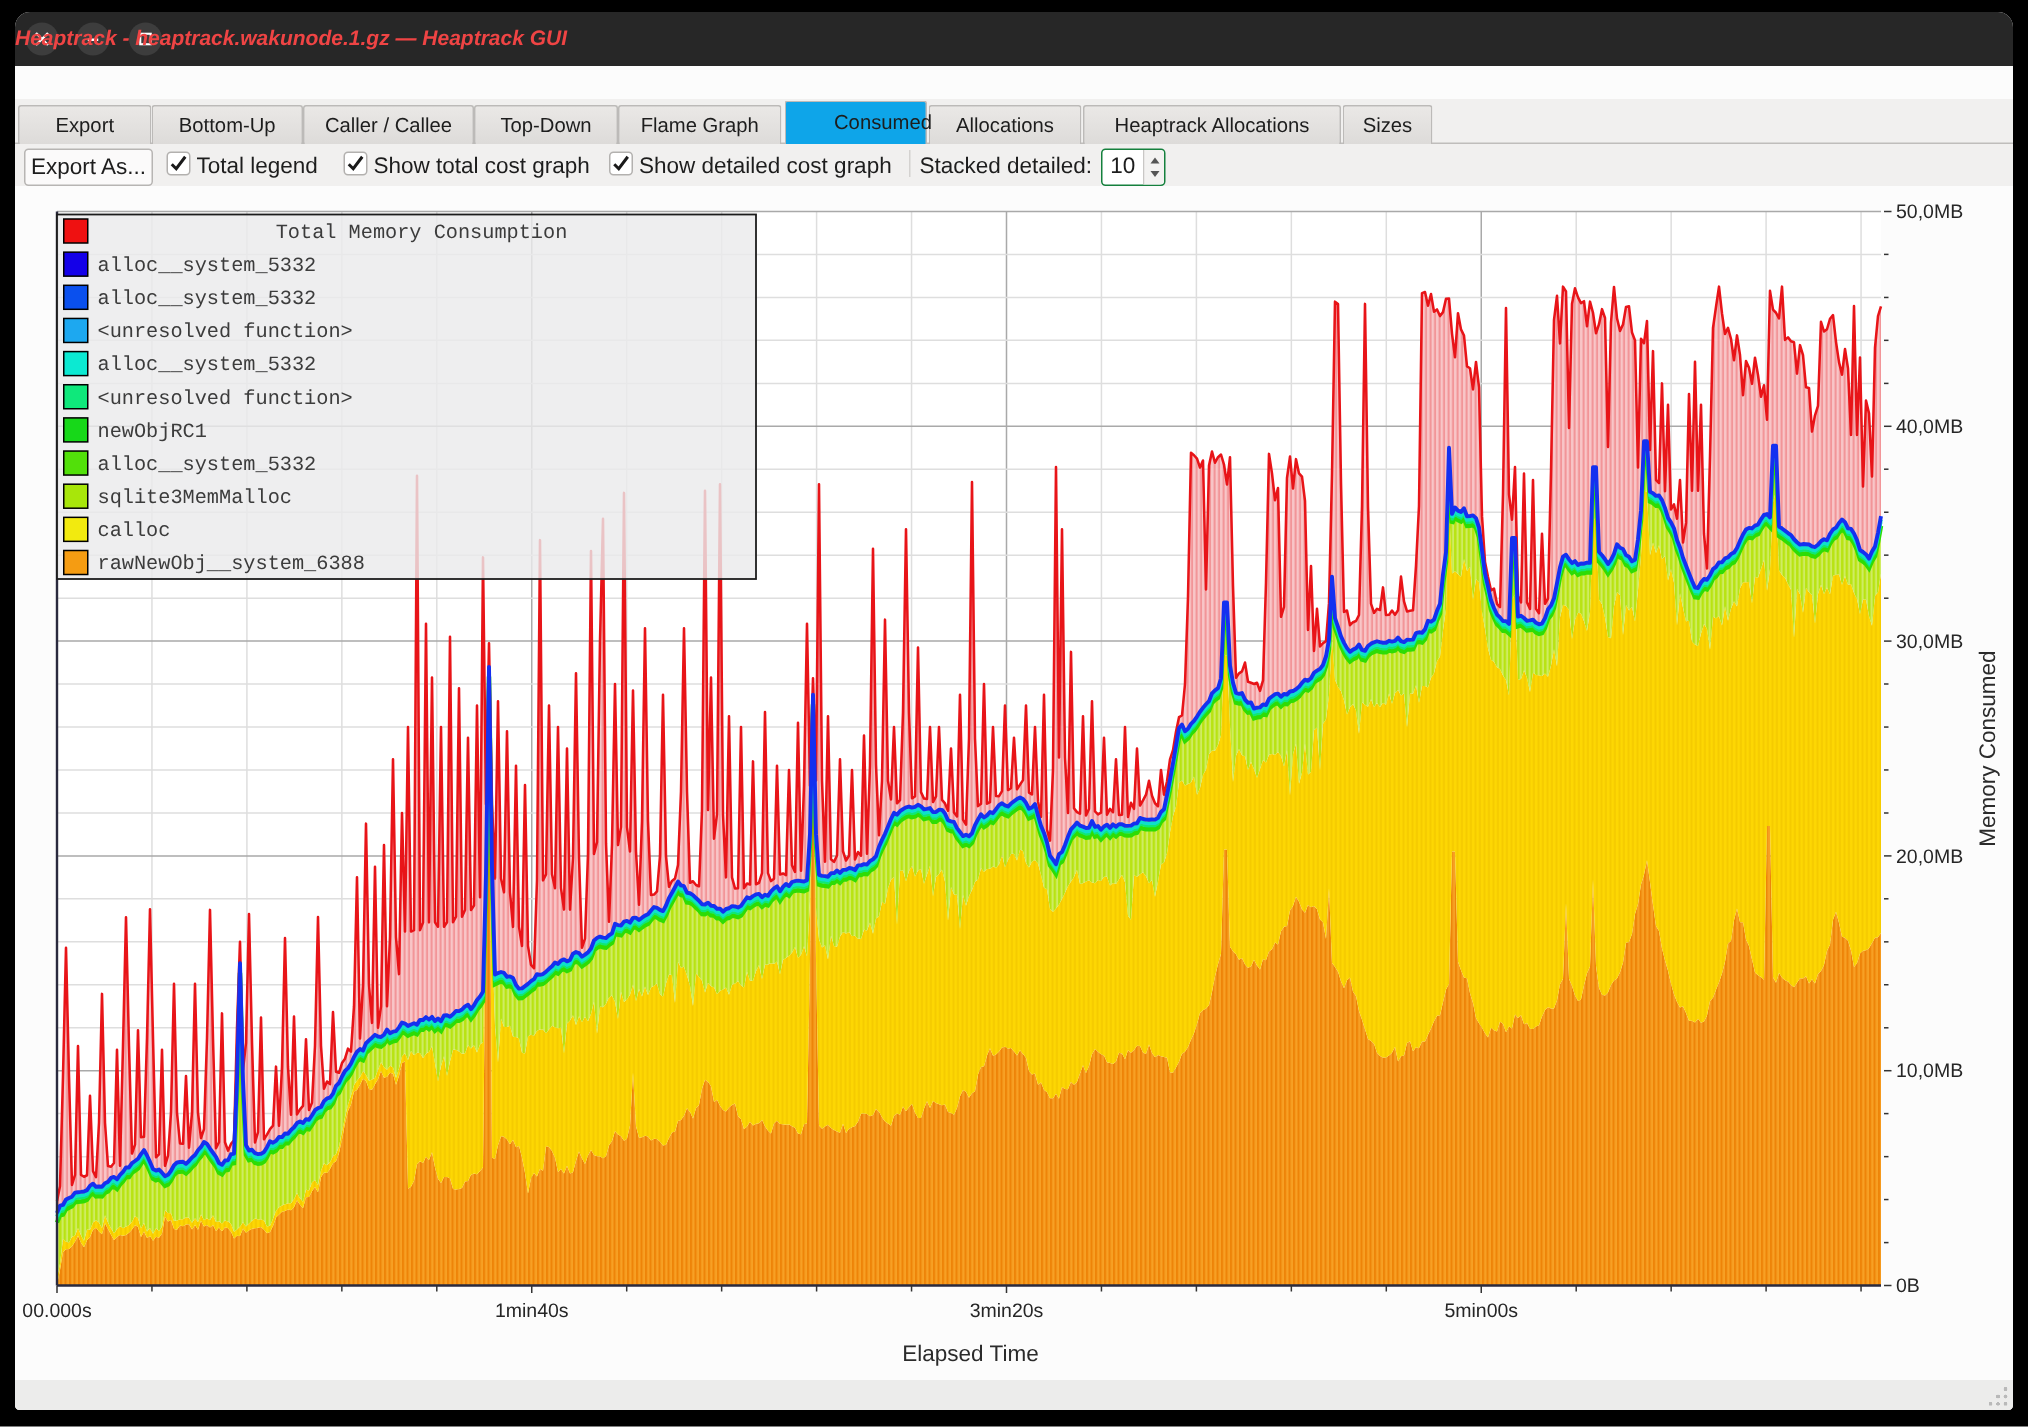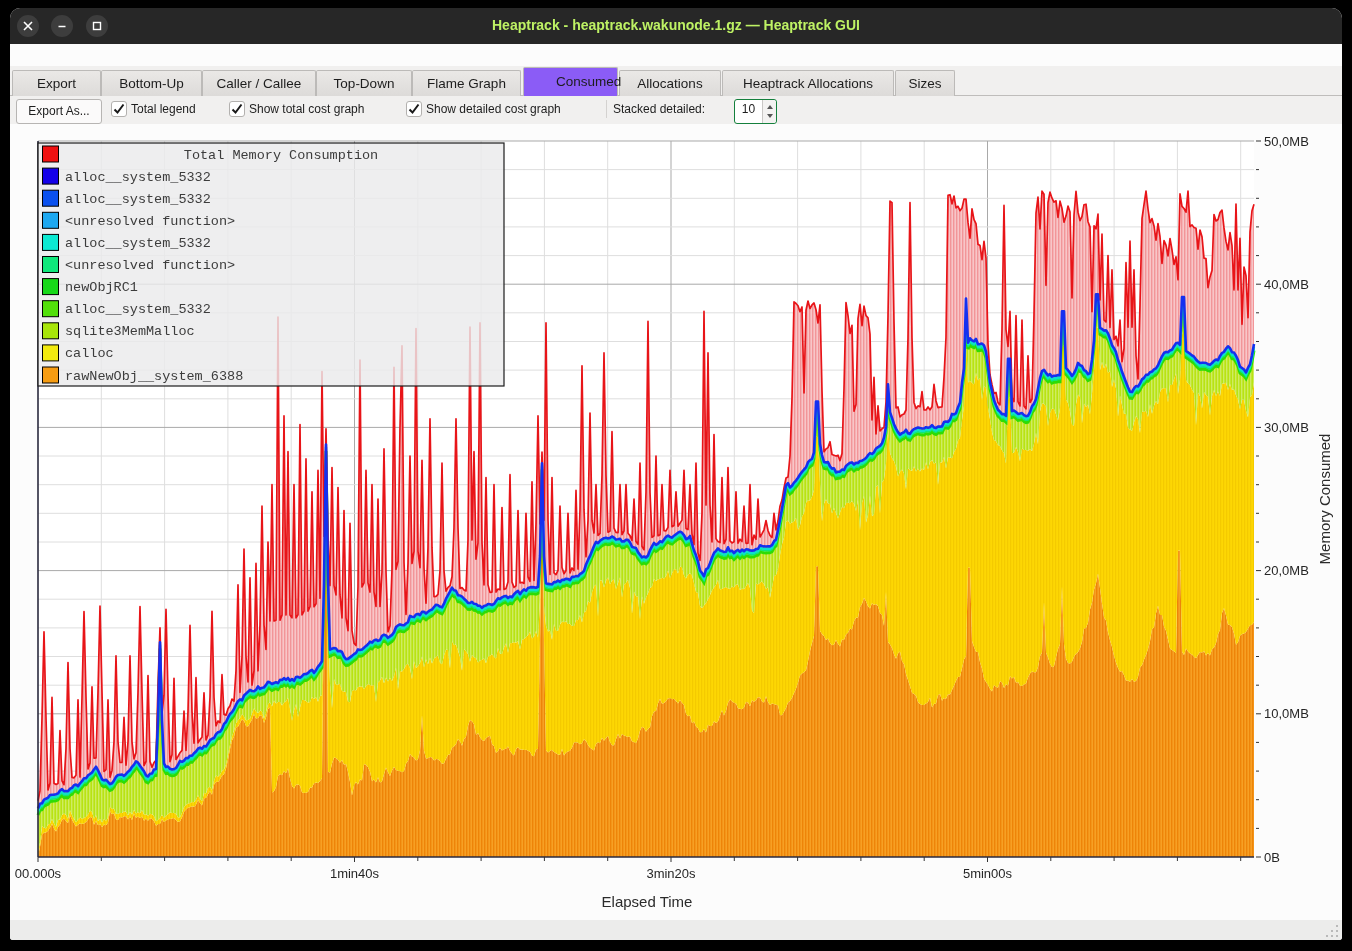--- a/index.html
+++ b/index.html
@@ -1,33 +1,33 @@
 <!DOCTYPE html>
 <html><head><meta charset="utf-8"><style>
 * { margin:0; padding:0; box-sizing:border-box; }
 body { width:1352px; height:951px; background:#000; position:relative; overflow:hidden;
   font-family:"Liberation Sans", sans-serif; }
 .win { position:absolute; left:10px; top:8px; width:1332px; height:932px; background:#fcfcfc;
   border-radius:10px 10px 3px 3px; overflow:hidden; }
 .titlebar { position:absolute; left:0; top:0; width:100%; height:36px; background:#272727; }
-.title { position:absolute; left:0; right:0; top:9px; text-align:center; color:#bef264;
-  font-size:14px; font-weight:bold; }
+.title { position:absolute; left:0; right:0; top:9px; text-align:left; color:#ef4444;
+  font-size:14px; font-weight:bold;font-style:italic; }
 .wbtn { position:absolute; top:7px; width:22px; height:22px; border-radius:50%; background:#3d3d3d; }
 .wbtn svg { position:absolute; left:5px; top:5px; }
 .menubar { position:absolute; left:0; top:36px; width:100%; height:23px; background:#f1f0ef;
   font-size:13.5px; color:#1d1d1d;margin-top:22px; }
 .menubar span { position:absolute; top:3px; }
 .tabsrow { position:absolute; left:0; top:59px; width:100%; height:29px; background:#f1f0ef;
   border-bottom:1px solid #bfbdbb; }
 .tab { position:absolute; top:3px; height:26px; background:linear-gradient(#eae8e6,#dddbd9);
   border:1px solid #bcbab8; border-bottom:none; font-size:13.5px; color:#1d1d1d; text-align:center;
   line-height:25px; border-radius:2px 2px 0 0; }
-.tab.sel { top:0px; height:29px; background:#8b5cf6; line-height:28px; z-index:3;padding-left:32px; }
+.tab.sel { top:0px; height:29px; background:#0ea5e9; line-height:28px; z-index:3;padding-left:32px; }
 .toolbar { position:absolute; left:0; top:88px; width:100%; height:34px; background:#f1f0ef;
-  font-size:12px; color:#1d1d1d; }
+  font-size:15px; color:#1d1d1d; }
 .btn { position:absolute; left:6px; top:3px; width:86px; height:25px; background:#fbfafa;
   border:1px solid #b7b5b3; border-radius:3px; text-align:center; line-height:23px; }
 .cb { position:absolute; top:5px; width:16px; height:16px; background:#fff; border:1px solid #b3b1af;
   border-radius:3px; }
 .cb svg { position:absolute; left:1px; top:1px; }
 .tlabel { position:absolute; top:6px; }
 .vsep { position:absolute; top:4px; width:1px; height:18px; background:#d4d2d0; }
 .spin { position:absolute; left:724px; top:3px; width:43px; height:25px; background:#fff;
   border:1px solid #15803d; border-radius:3px; }
 .spin .val { position:absolute; left:0; top:2px; width:27px; text-align:center; }

